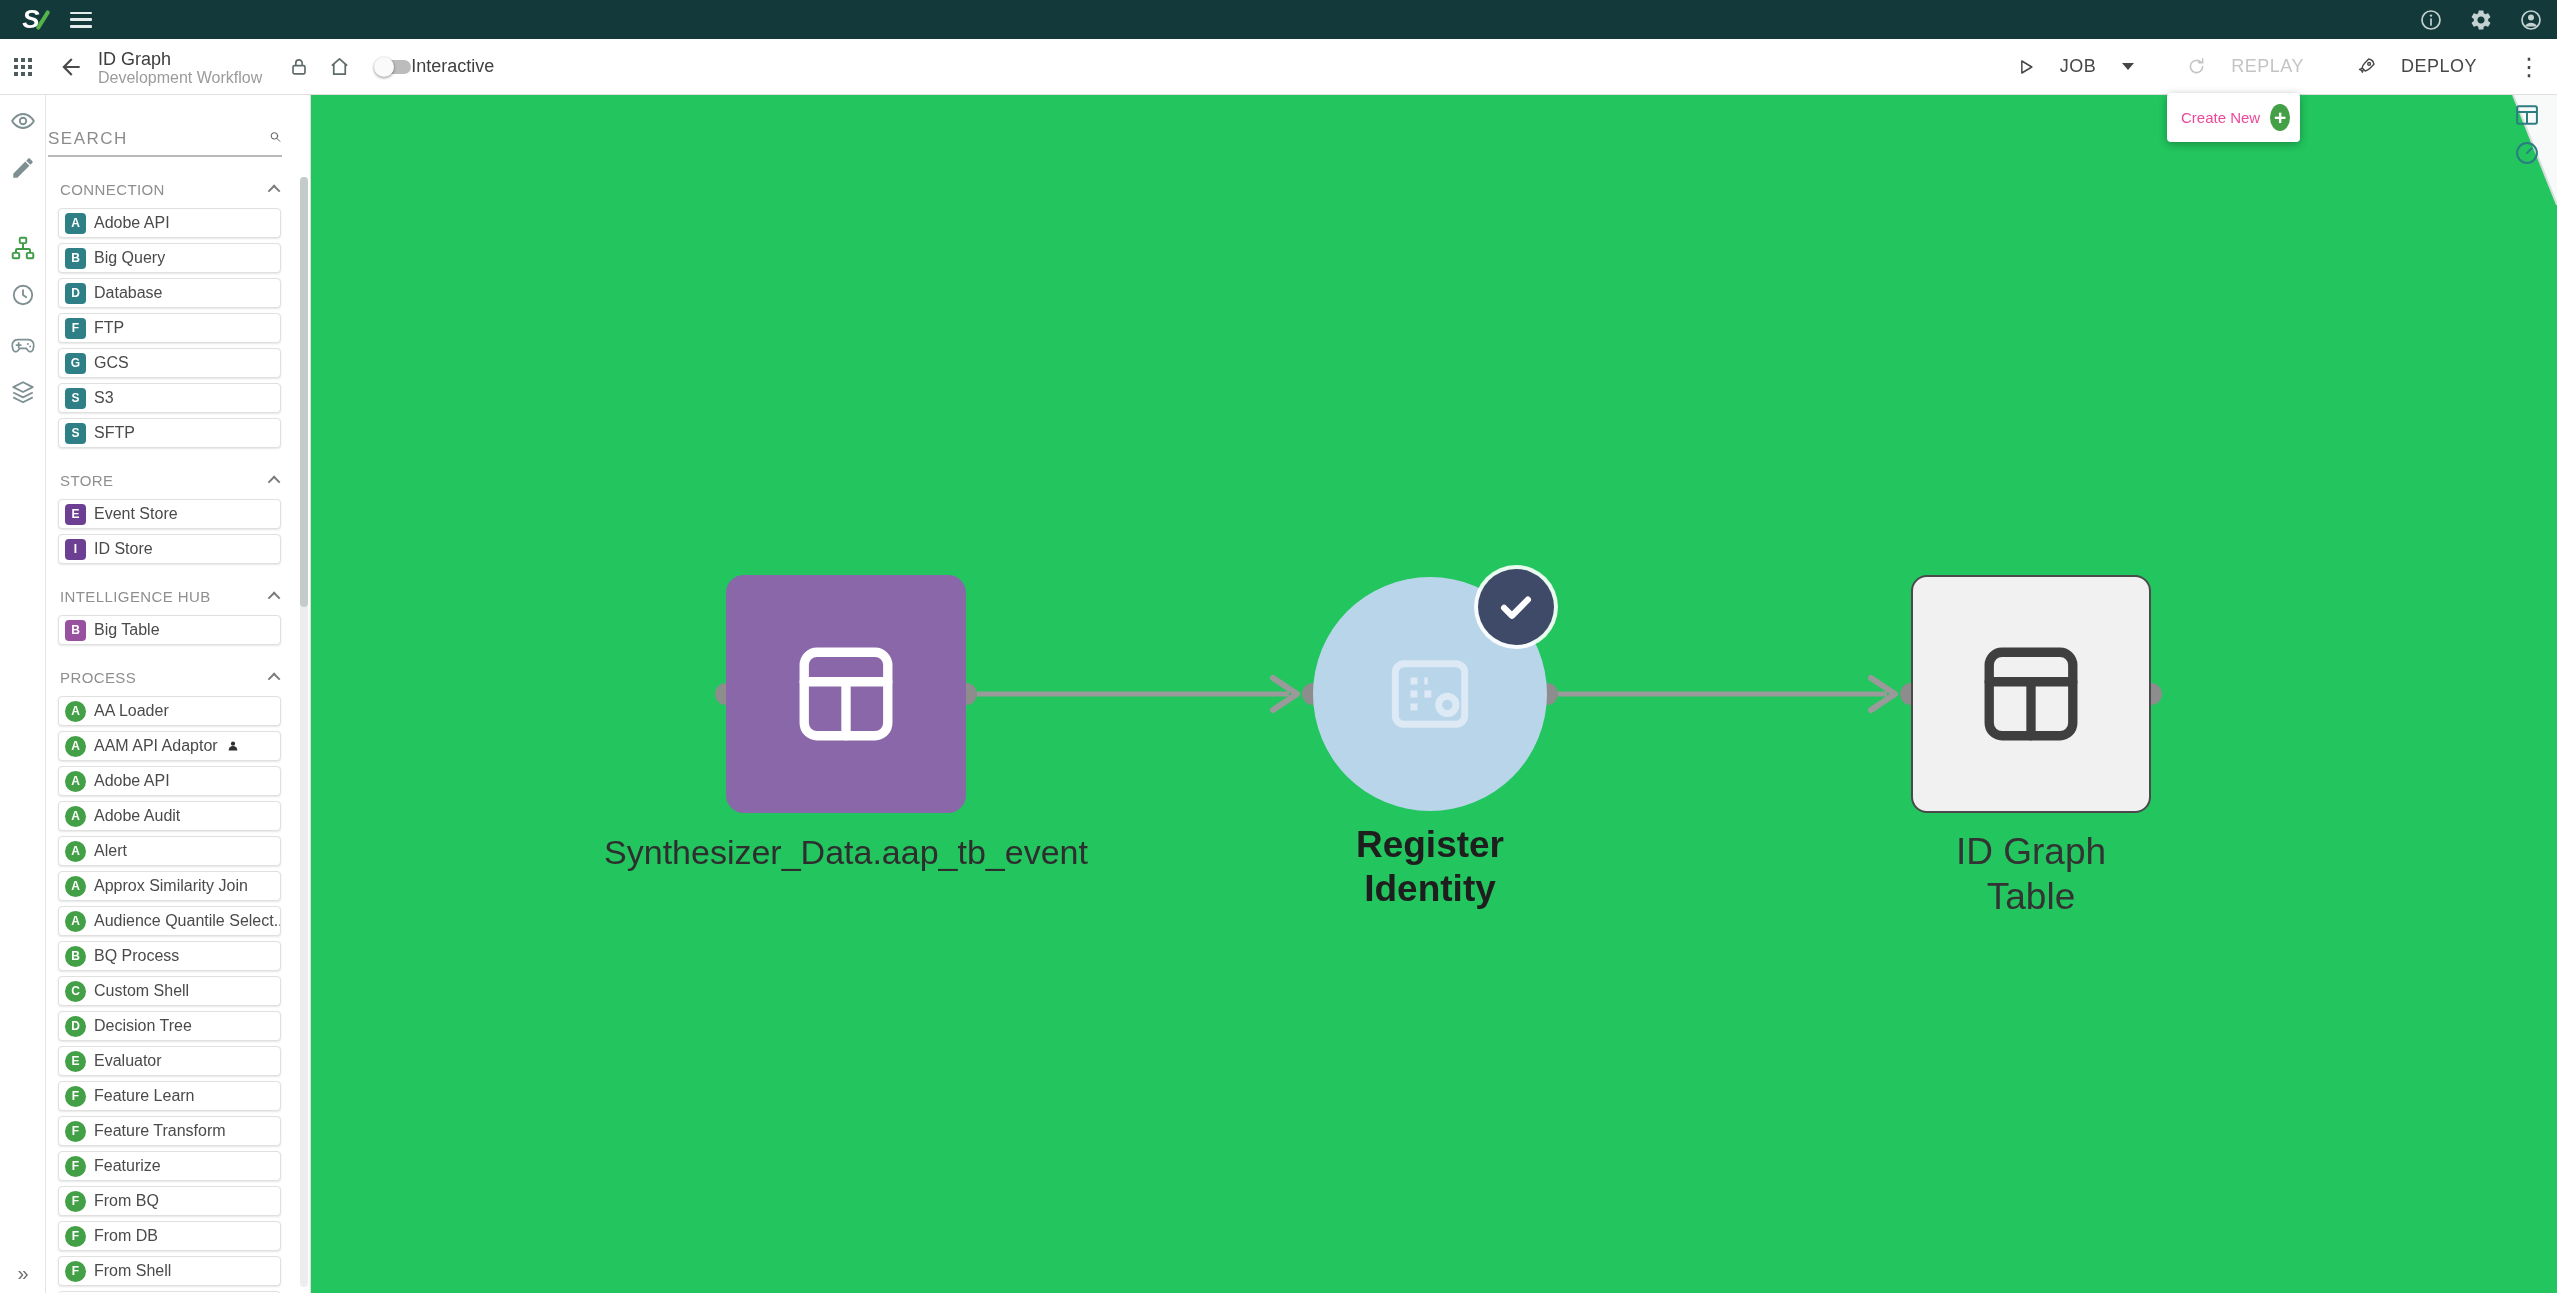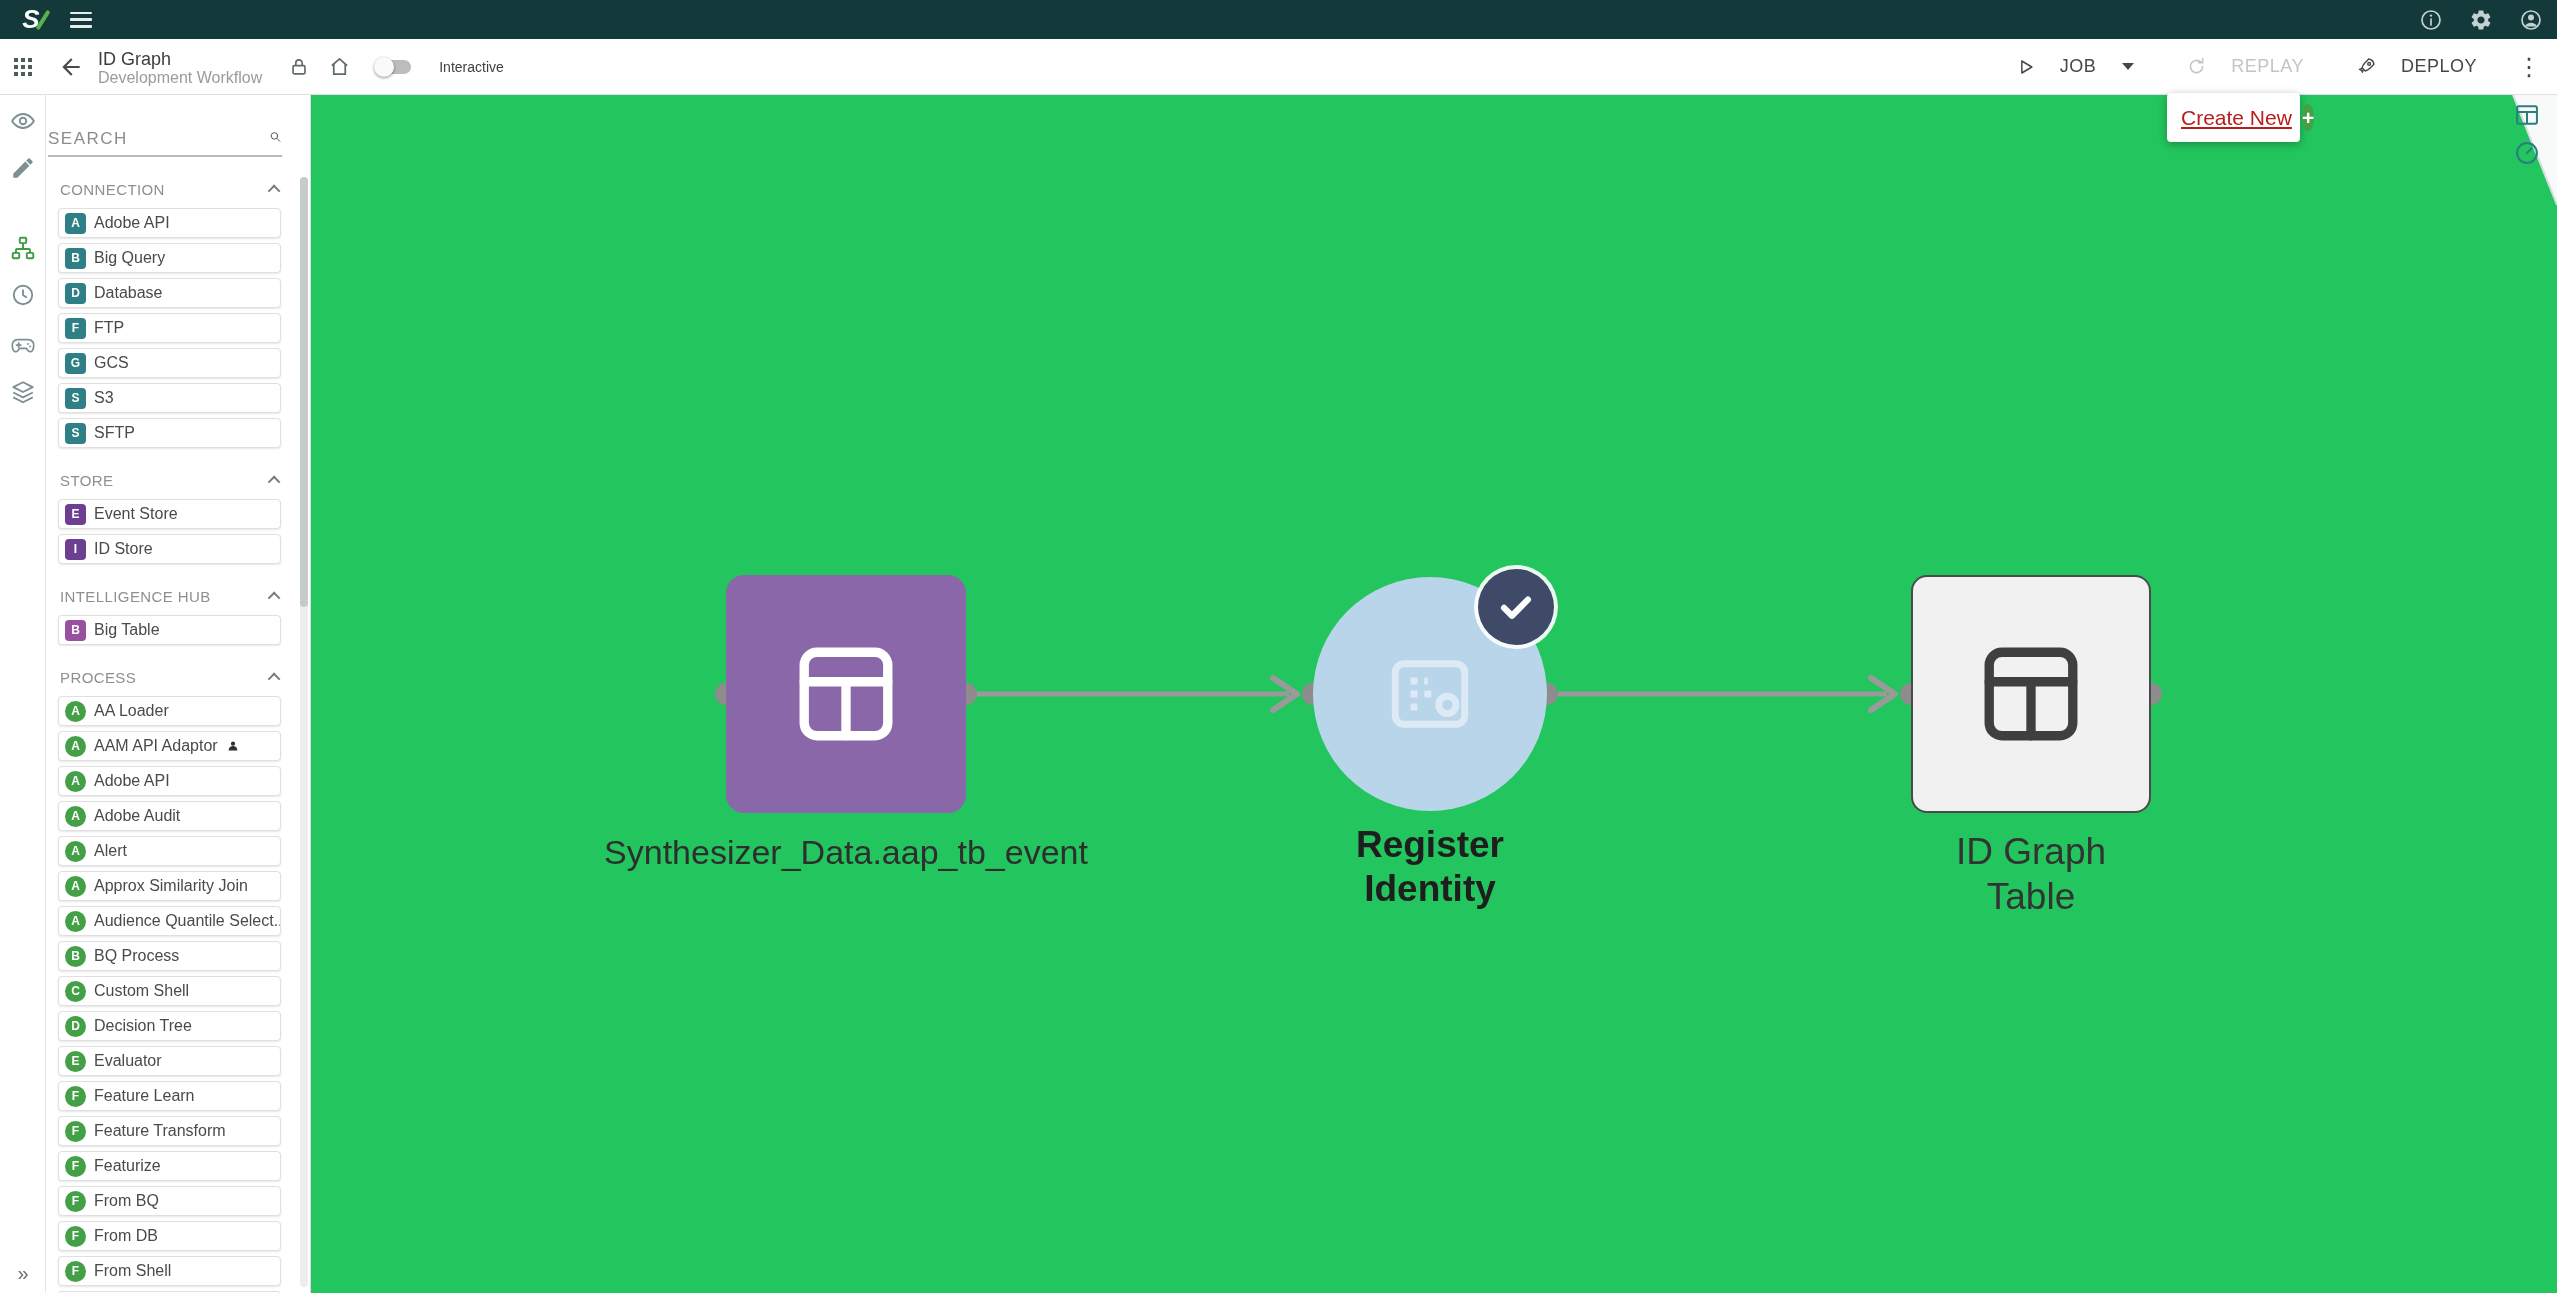--- a/index.html
+++ b/index.html
@@ -26,21 +26,21 @@
   .apps-btn { width:46px; display:flex; justify-content:center; cursor:pointer; }
   .back-btn { margin-left:12px; cursor:pointer; display:flex; }
   .title-block { margin-left:14px; }
   .tb-title { font-size:18px; color:#3d3d3d; font-weight:500; line-height:21px; }
   .tb-sub   { font-size:16px; color:#9b9b9b; line-height:15px; }
   .tb-ic { margin-left:26px; display:flex; cursor:pointer; }
   .switch { position:relative; width:34px; height:14px; border-radius:7px; background:#bcbcbc;
             margin-left:26px; cursor:pointer; }
   .switch .knob { position:absolute; left:-3px; top:-3px; width:20px; height:20px; border-radius:50%;
                   background:#fafafa; box-shadow:0 1px 3px rgba(0,0,0,.45); }
-  .interactive-label { margin-left:28px; font-size:14px; color:#3f3f3f; }
+  .interactive-label { margin-left:0; font-size:18px; color:#3f3f3f; }
   .toolbar .spacer { flex:1; }
   .tbtn { display:flex; align-items:center; gap:24px; font-size:18px; letter-spacing:.5px;
           color:#474747; cursor:pointer; margin-left:52px; }
   .tbtn.disabled { color:#c4c4c4; cursor:default; }
   .caret-down { width:0; height:0; border-left:6px solid transparent; border-right:6px solid transparent;
                 border-top:7px solid #474747; margin-left:2px; }
   .kebab { margin-left:40px; margin-right:16px; font-size:24px; color:#474747; cursor:pointer; line-height:24px; }
 
   
   .rail { position:absolute; top:95px; left:0; bottom:0; width:46px; background:#fff;
@@ -94,21 +94,21 @@
   .lbl-register { left:919px; top:728px; width:400px; font-size:37px; font-weight:700;
                   line-height:44px; color:#1e1e1e; }
   .lbl-table    { left:1520px; top:734px; width:400px; font-size:37px; font-weight:400;
                   line-height:45px; color:#333; }
   .canvas-tool { position:absolute; right:16px; width:28px; height:28px; cursor:pointer; }
 
   
   .job-menu { position:absolute; left:2167px; top:93px; width:133px; height:49px; background:#fff;
               border-radius:4px; box-shadow:0 2px 8px rgba(0,0,0,.3); display:flex; align-items:center;
               padding:0 10px 0 14px; gap:10px; z-index:20; cursor:pointer; }
-  .job-menu-label { font-size:21px; color:#b91c1c; white-space:nowrap;text-decoration:underline; }
+  .job-menu-label { font-size:15px; color:#ec4899; white-space:nowrap; }
   .plus-ic { width:27px; height:27px; border-radius:50%; background:#43a047; color:#fff;
              display:flex; align-items:center; justify-content:center; font-size:21px; font-weight:bold; }
 </style>
 </head>
 <body>
 
 <div class="app">
 
   <header class="topbar">
     <div class="logo">

